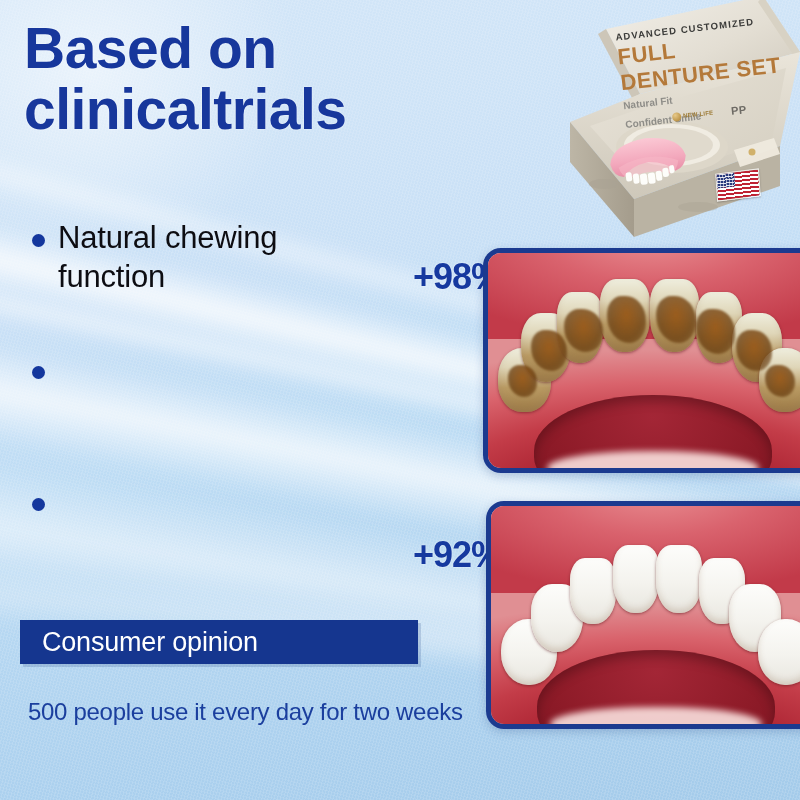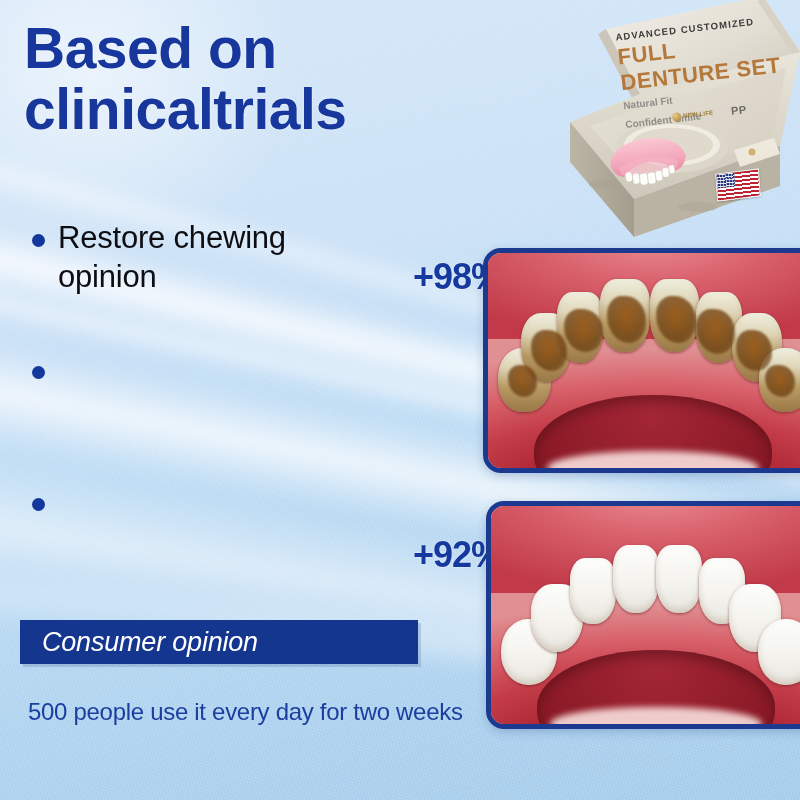--- a/index.html
+++ b/index.html
@@ -135,21 +135,20 @@
   .opinion-banner {
     position:absolute;
     left: 20px;
     top: 620px;
     width: 398px;
     height: 44px;
     background: #15368f;
     box-shadow: 3px 3px 0 rgba(30,60,130,.18);
     display:flex;
     align-items:center;
-    font-style:italic;
   }
   .opinion-banner .label {
     color: #ffffff;
     font-size: 27px;
     font-weight: 500;
     letter-spacing: -0.2px;
     padding-left: 22px;
   }
 
   .footnote {
@@ -413,21 +412,21 @@
     <div class="pb-flag">
       <div class="stripes"></div>
       <div class="canton"></div>
     </div>
   </div>
 
   <div class="benefits">
 
     <div class="benefit b-1">
       <span class="dot"></span>
-      <span class="btext">Restore chewing opinion</span>
+      <span class="btext">Natural chewing function</span>
       <span class="pct">+98%</span>
     </div>
 
     <div class="benefit b-2">
       <span class="dot"></span>
     </div>
 
     <div class="benefit b-3">
       <span class="dot"></span>
       <span class="pct">+92%</span>

